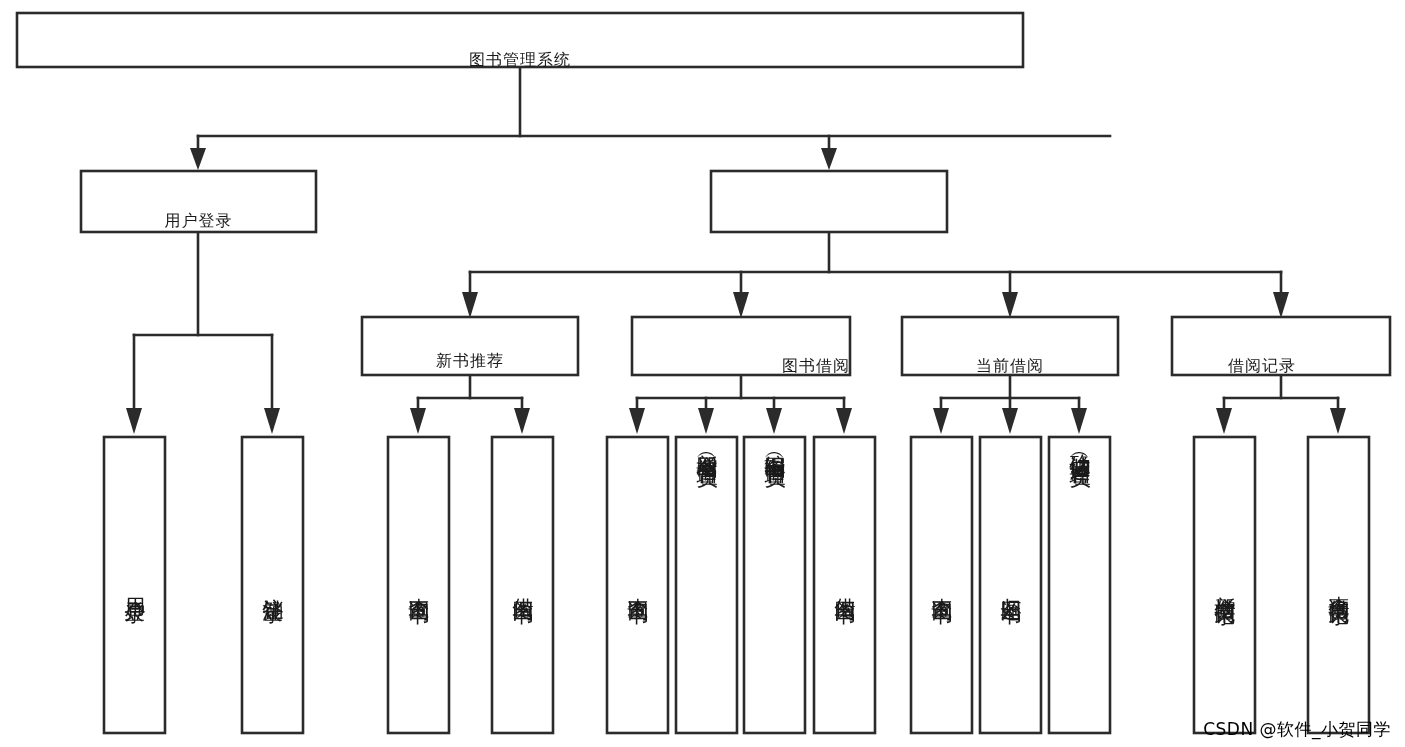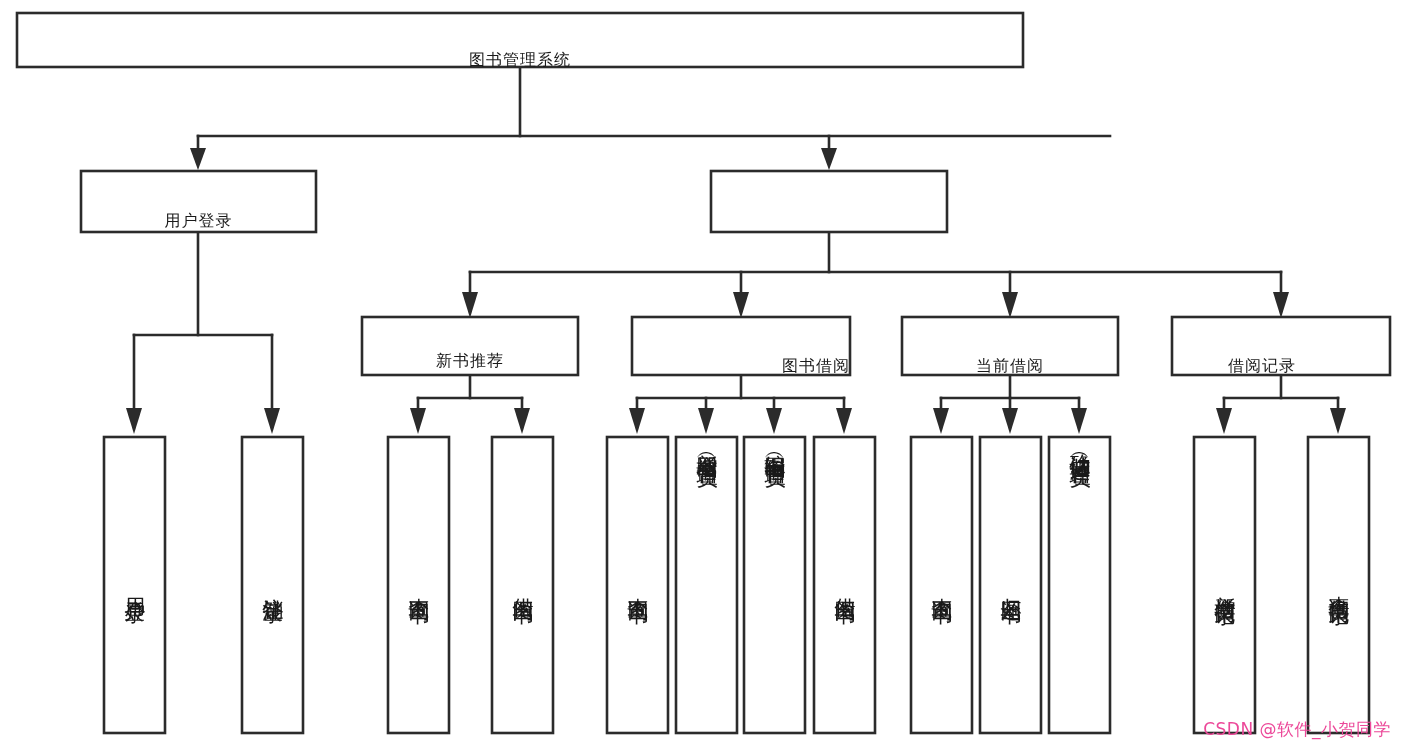--- a/index.html
+++ b/index.html
@@ -69,21 +69,21 @@
     white-space: nowrap;
     letter-spacing: 1px;
     font-family: Liberation Serif, serif;
     margin-top: 40px;
   }
   #watermark {
     position: absolute;
     right: 14px;
     bottom: 6px;
     font-size: 17px;
-    color: #ec4899;
+    color: #000000;
     font-family: "DejaVu Sans", "Liberation Sans", sans-serif;
     letter-spacing: 0.5px;
     white-space: nowrap;
   }
 </style>
 </head>
 <body>
 
 <div id="diagram-root">
 

